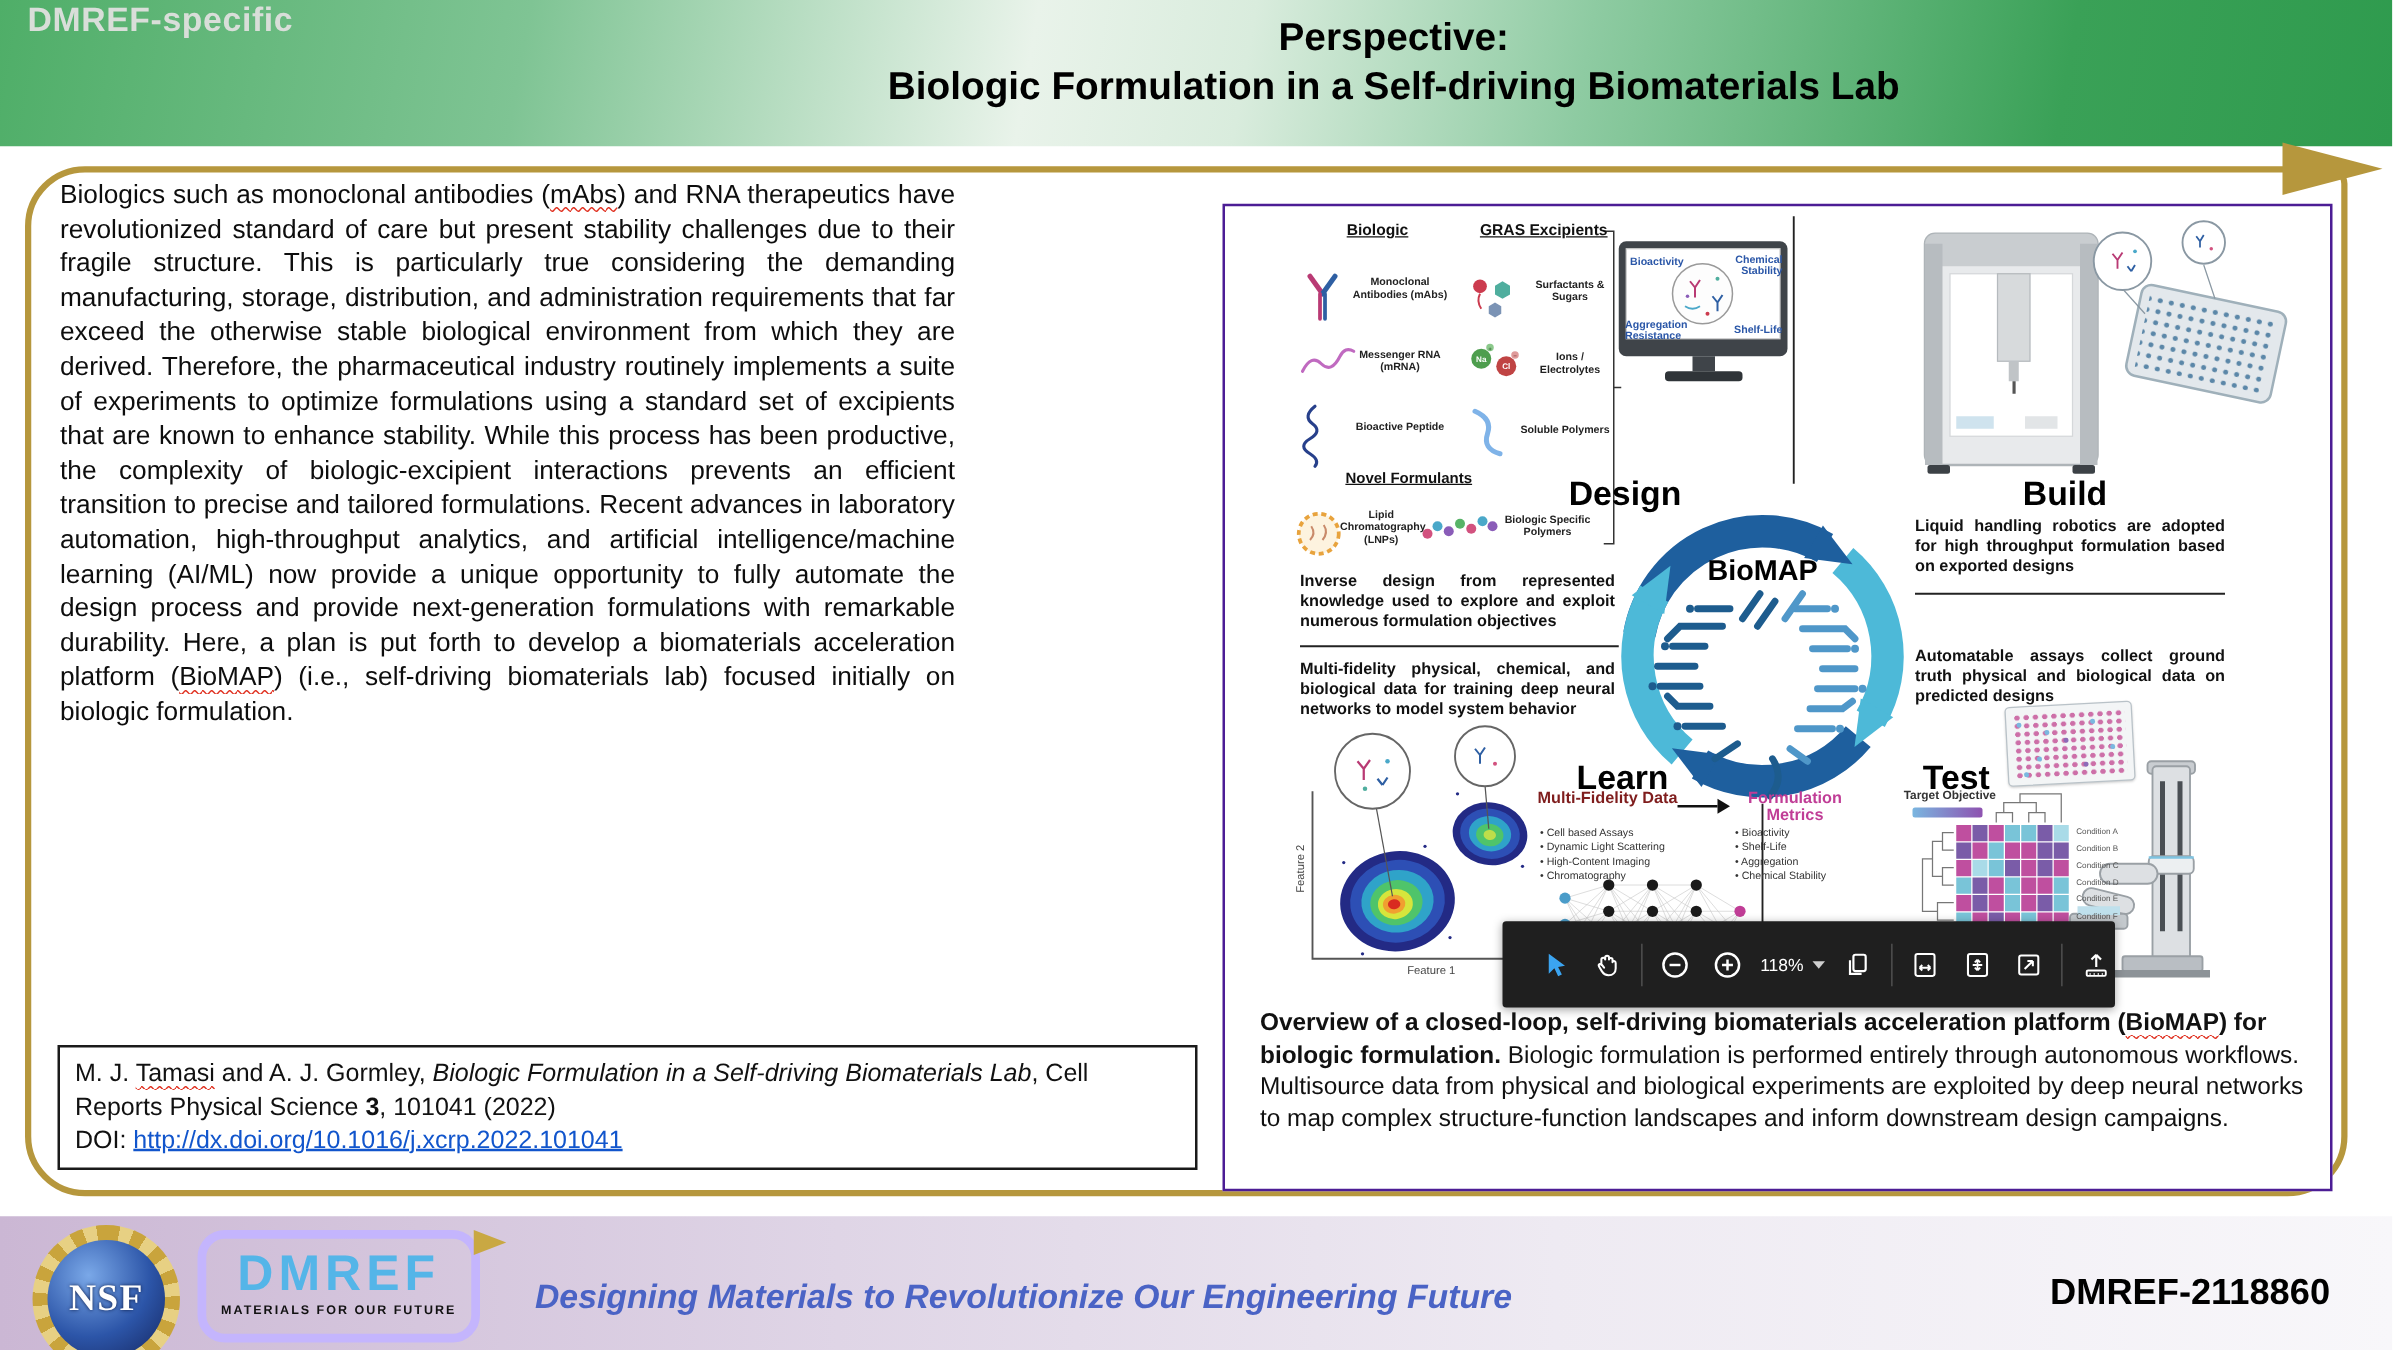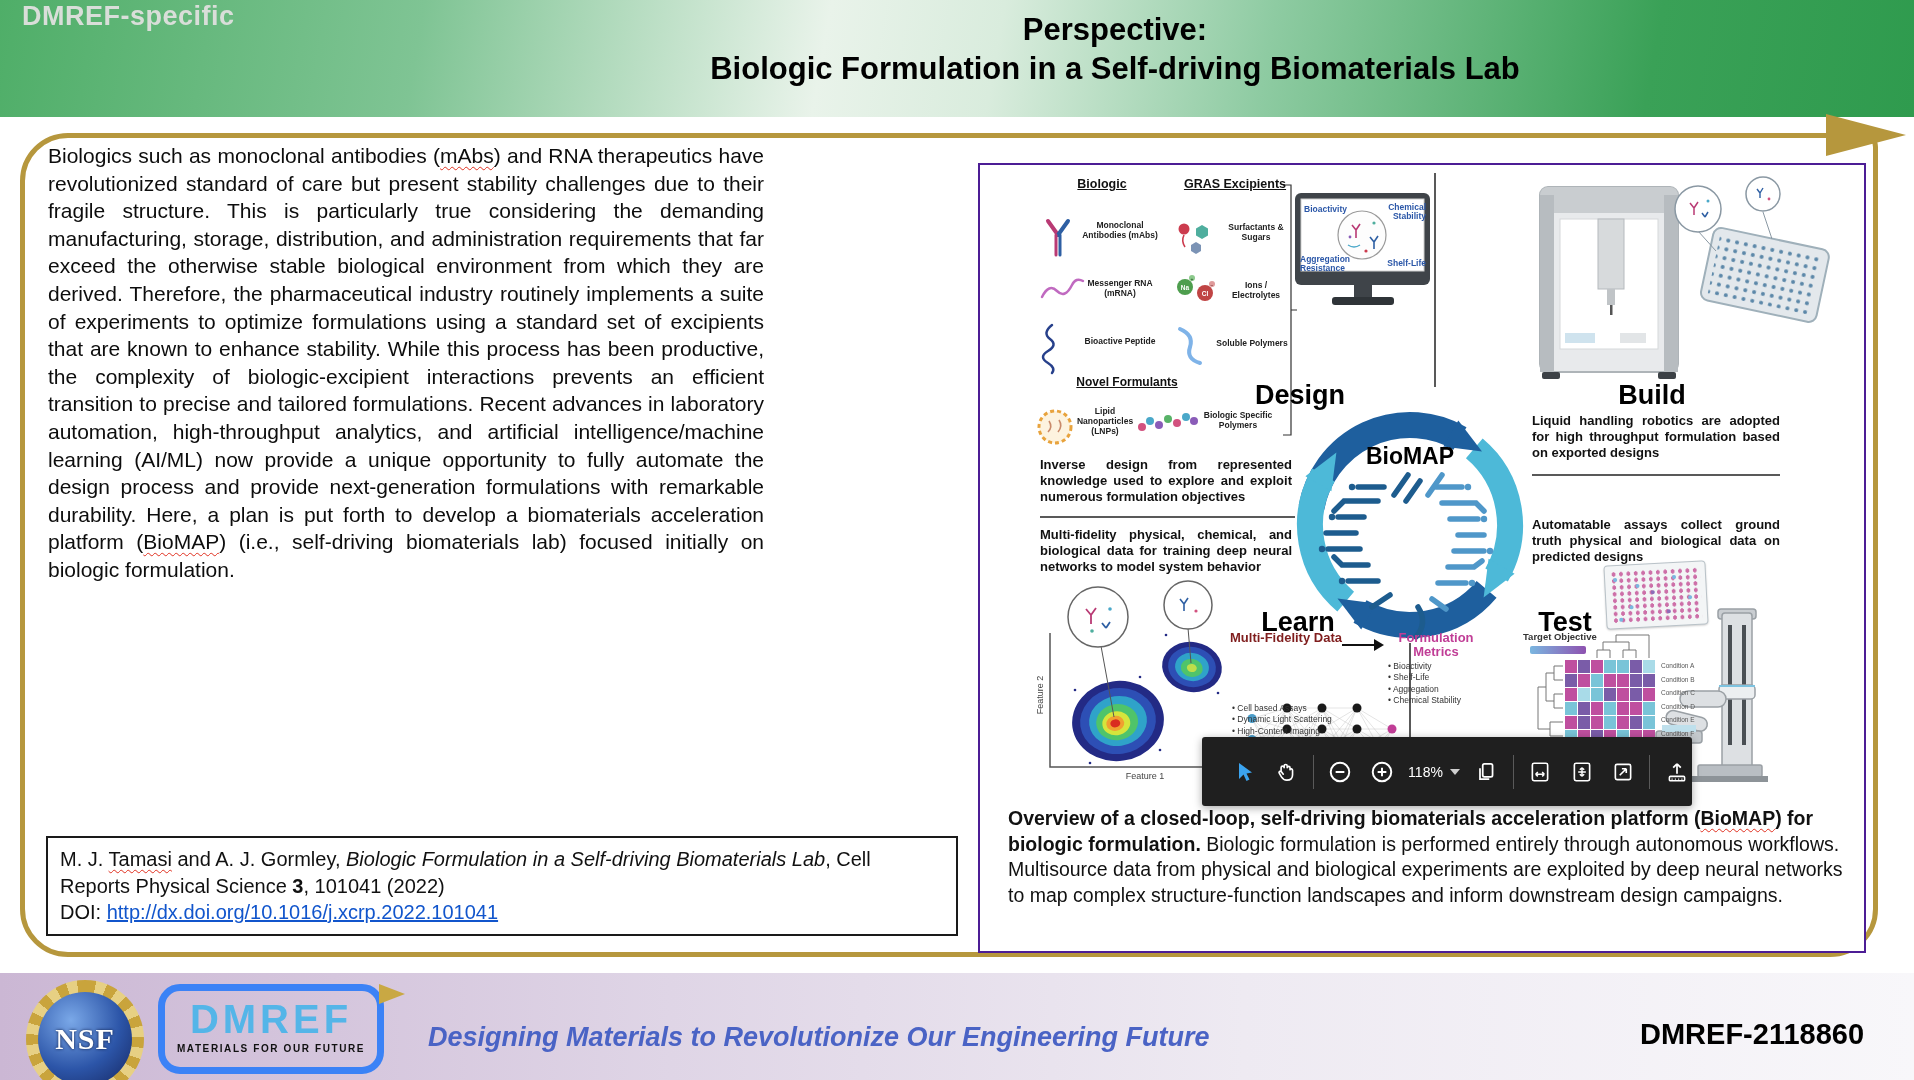--- a/index.html
+++ b/index.html
@@ -70,21 +70,21 @@
     background:linear-gradient(90deg,#cbb7d4 0%,#dfd5e6 35%,#eeeaf2 65%,#f8f7fa 100%);}
   .nsf{position:absolute;left:26px;top:980px;width:118px;height:118px;border-radius:50%;
     background:repeating-conic-gradient(#c9a43c 0 11deg,#e7d083 11deg 22deg);
     display:flex;align-items:center;justify-content:center;}
   .nsf-globe{width:94px;height:94px;border-radius:50%;
     background:radial-gradient(circle at 35% 30%,#7aa8e8,#2c55a8 55%,#15255e 100%);
     display:flex;align-items:center;justify-content:center;}
   .nsf-globe span{color:#fff;font-family:"Liberation Serif",serif;font-size:30px;font-weight:bold;letter-spacing:1px;
     text-shadow:0 0 3px #0a1840;}
   .dmref-logo{position:absolute;left:158px;top:984px;width:226px;height:90px;box-sizing:border-box;
-    border:7px solid #3b82f6;border-radius:22px;background:transparent;text-align:center;}
+    border:7px solid #c4b5fd;border-radius:22px;background:transparent;text-align:center;}
   .dmref-word{font-size:40px;font-weight:bold;color:#54b5e8;letter-spacing:4px;line-height:48px;margin-top:4px;}
   .dmref-sub{font-size:10px;font-weight:bold;color:#111;letter-spacing:1.6px;}
   .dmref-arrow{position:absolute;right:-28px;top:-7px;width:0;height:0;
     border-left:26px solid #c9a843;border-top:10px solid transparent;border-bottom:10px solid transparent;}
   .tagline{position:absolute;left:428px;top:1022px;font-size:27px;font-weight:bold;font-style:italic;color:#4a63c5;}
   .award{position:absolute;left:1640px;top:1018px;font-size:29px;font-weight:bold;color:#000;}
 </style>
 </head>
 <body>
 
@@ -427,21 +427,21 @@
           <rect x="710" y="611" width="78" height="6" fill="#8d9398" stroke="none"></rect>
         </g>
       </svg>
 
       <div class="fl fhead" style="left:62px;top:12px;width:120px;">Biologic</div>
       <div class="fl fhead" style="left:196px;top:12px;width:118px;">GRAS Excipients</div>
       <div class="fl ilabel" style="left:96px;top:56px;width:88px;">Monoclonal Antibodies (mAbs)</div>
       <div class="fl ilabel" style="left:96px;top:114px;width:88px;">Messenger RNA (mRNA)</div>
       <div class="fl ilabel" style="left:96px;top:172px;width:88px;">Bioactive Peptide</div>
       <div class="fl fhead" style="left:62px;top:210px;width:170px;font-size:12px;">Novel Formulants</div>
-      <div class="fl ilabel" style="left:92px;top:242px;width:66px;">Lipid Nanoparticles (LNPs)</div>
+      <div class="fl ilabel" style="left:92px;top:242px;width:66px;">Lipid Chromatography (LNPs)</div>
       <div class="fl ilabel" style="left:218px;top:246px;width:80px;">Biologic Specific Polymers</div>
       <div class="fl ilabel" style="left:238px;top:58px;width:76px;text-align:center;">Surfactants &amp; Sugars</div>
       <div class="fl ilabel" style="left:240px;top:116px;width:72px;">Ions / Electrolytes</div>
       <div class="fl ilabel" style="left:234px;top:174px;width:76px;">Soluble Polymers</div>
 
       <div class="fl mlabel" style="left:324px;top:40px;width:56px;">Bioactivity</div>
       <div class="fl mlabel" style="left:398px;top:38px;width:48px;text-align:right;">Chemical Stability</div>
       <div class="fl mlabel" style="left:320px;top:90px;width:58px;">Aggregation Resistance</div>
       <div class="fl mlabel" style="left:400px;top:94px;width:46px;text-align:right;">Shelf-Life</div>
 
@@ -450,21 +450,21 @@
       <div class="fl qlabel" style="left:258px;top:442px;width:120px;">Learn</div>
       <div class="fl qlabel" style="left:535px;top:442px;width:100px;">Test</div>
       <div class="fl biomap-label" style="left:368px;top:278px;width:124px;">BioMAP</div>
 
       <div class="fl fnote" style="left:60px;top:292px;width:252px;">Inverse design from represented knowledge used to explore and exploit numerous formulation objectives</div>
       <div class="fl fnote" style="left:552px;top:248px;width:248px;">Liquid handling robotics are adopted for high throughput formulation based on exported designs</div>
       <div class="fl fnote" style="left:60px;top:362px;width:252px;">Multi-fidelity physical, chemical, and biological data for training deep neural networks to model system behavior</div>
       <div class="fl fnote" style="left:552px;top:318px;width:248px;margin-top:34px;">Automatable assays collect ground truth physical and biological data on predicted designs</div>
 
       <div class="fl ltitle" style="left:250px;top:466px;width:112px;color:#7f1d1d;">Multi-Fidelity Data</div>
-      <div class="fl" style="left:252px;top:496px;width:110px;margin-top:42px;">
+      <div class="fl" style="left:252px;top:496px;width:110px;">
         <div class="fitem">Cell based Assays</div>
         <div class="fitem">Dynamic Light Scattering</div>
         <div class="fitem">High-Content Imaging</div>
         <div class="fitem">Chromatography</div>
       </div>
       <div class="fl ltitle" style="left:400px;top:466px;width:112px;color:#c03d96;">Formulation Metrics</div>
       <div class="fl" style="left:408px;top:496px;width:104px;">
         <div class="fitem">Bioactivity</div>
         <div class="fitem">Shelf-Life</div>
         <div class="fitem">Aggregation</div>

